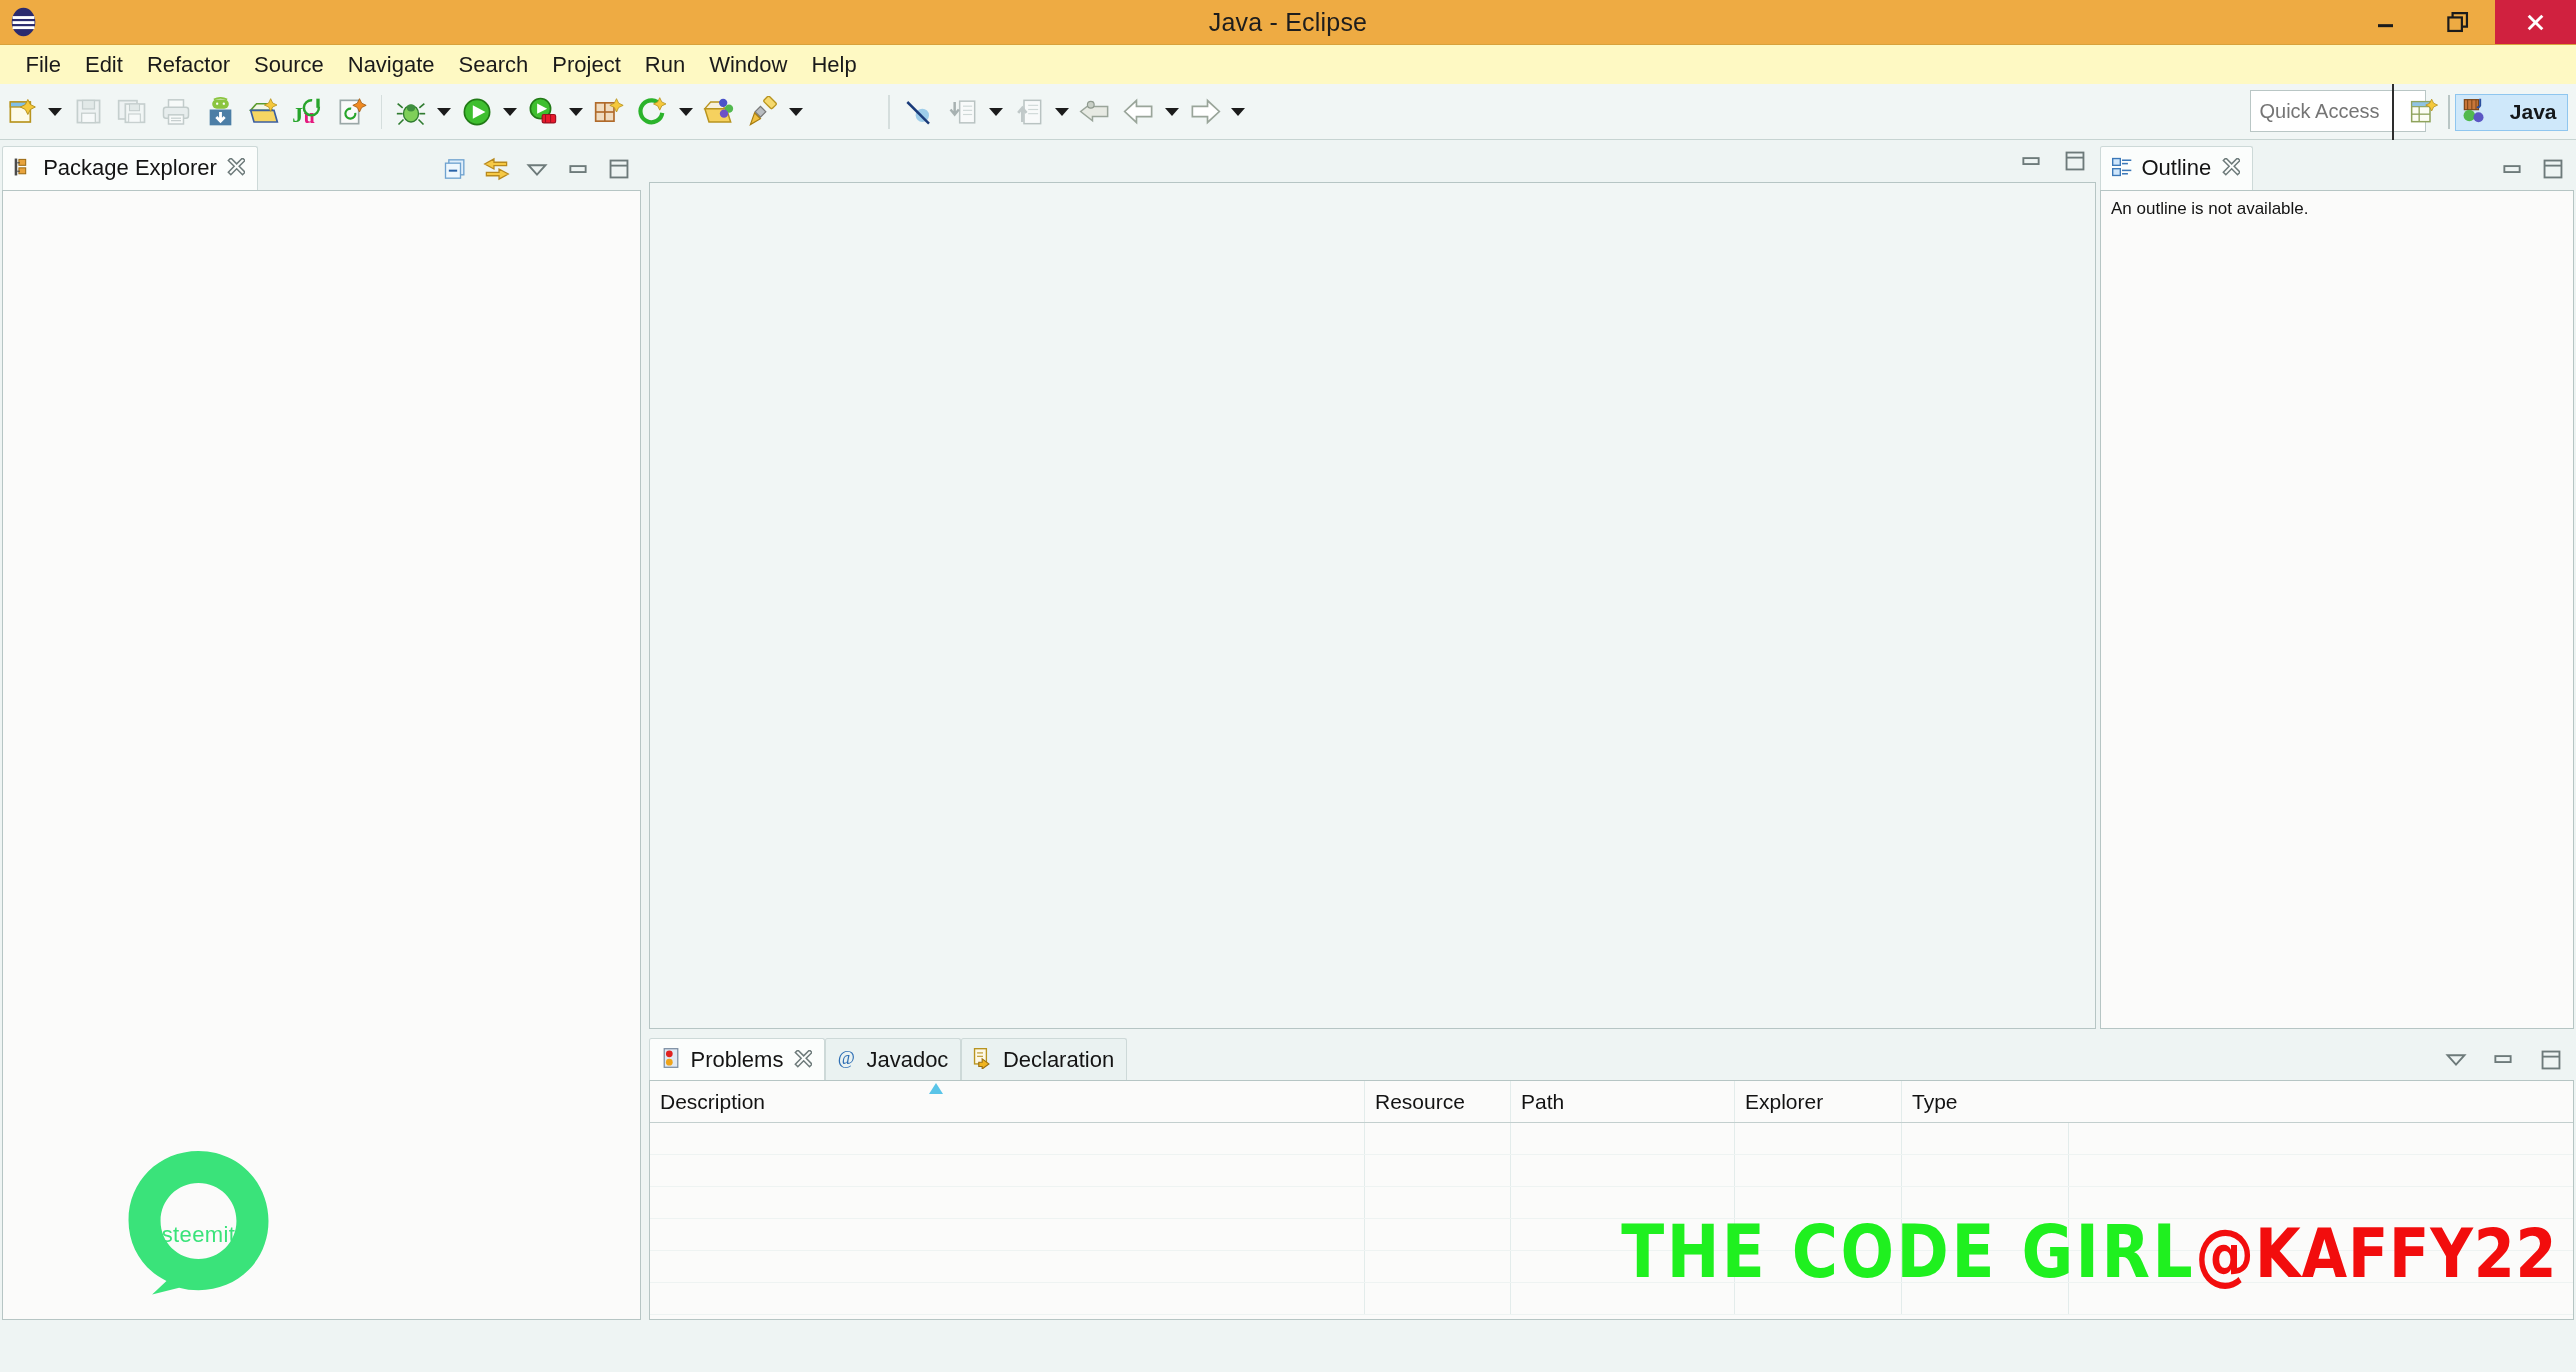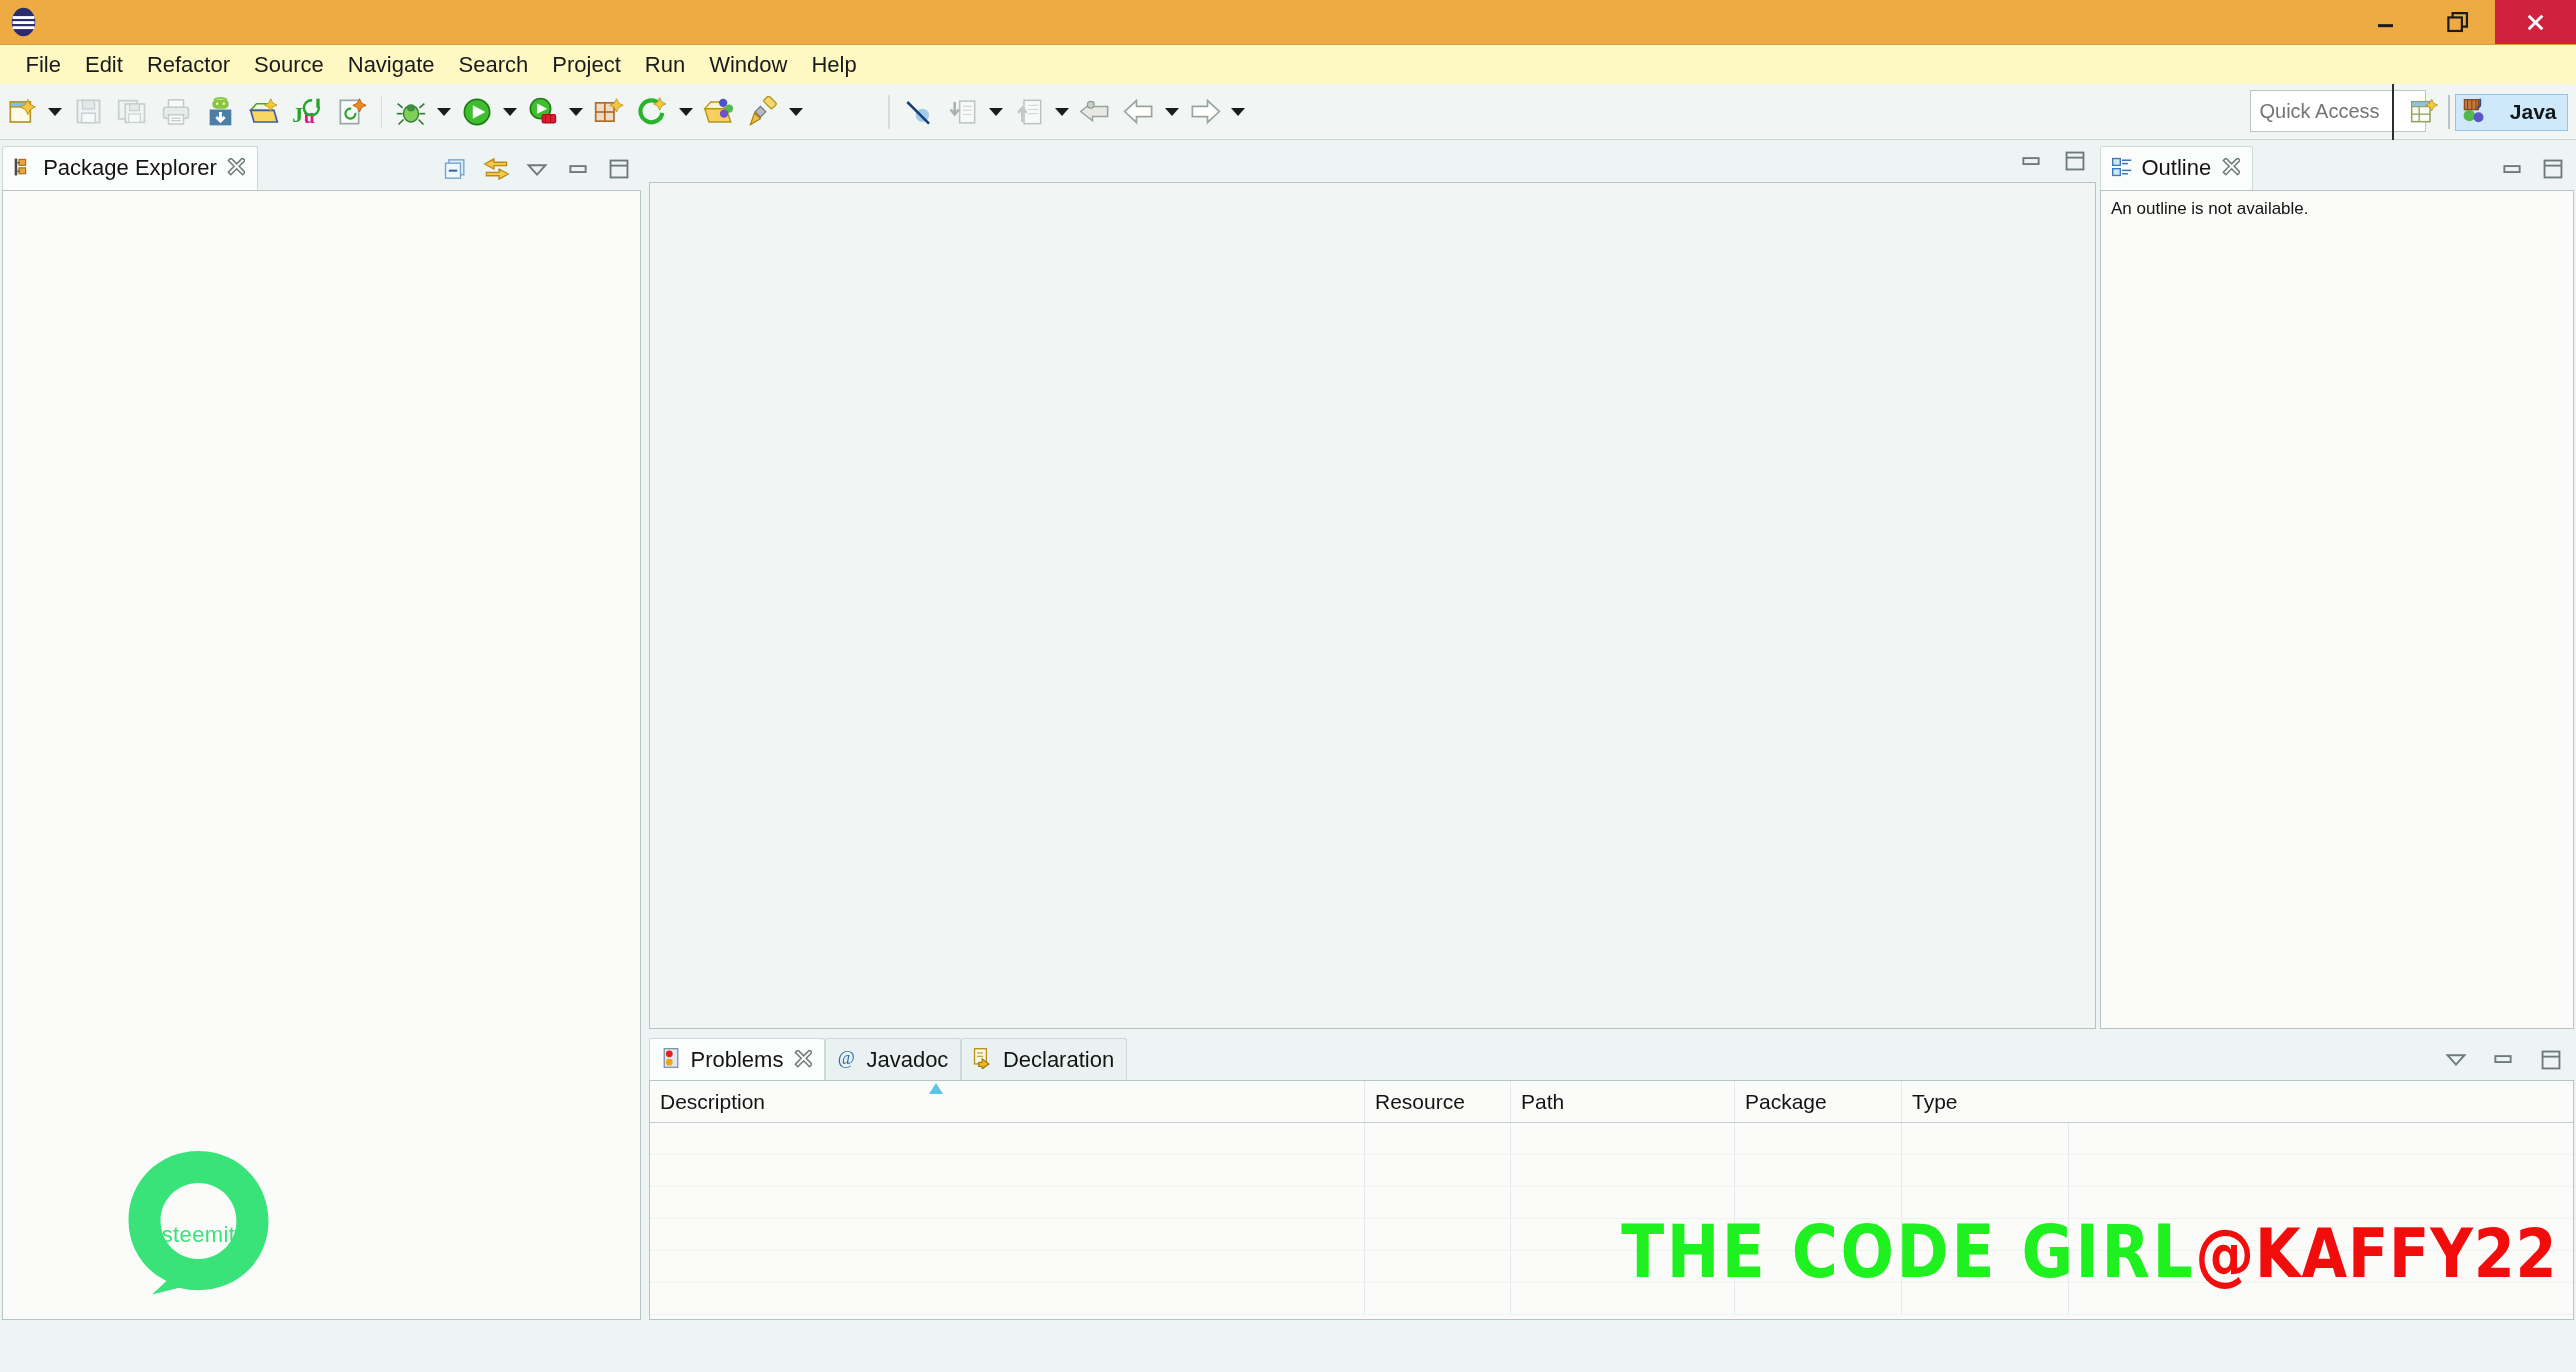--- a/index.html
+++ b/index.html
@@ -236,20 +236,21 @@
 
 <div id="titlebar">
   <div id="title-logo">
     <svg width="29" height="32" viewBox="0 0 34 38">
       <ellipse cx="17" cy="19" rx="14" ry="17" fill="#2b2b6e"></ellipse>
       <rect x="4" y="12" width="26" height="3.4" fill="#ffffff"></rect>
       <rect x="4" y="18" width="26" height="3.4" fill="#ffffff"></rect>
       <rect x="4" y="24" width="26" height="3.4" fill="#ffffff"></rect>
     </svg>
   </div>
+  <div id="title-text">Java - Eclipse</div>
   <div id="win-controls">
     <div class="wbtn">
       <svg width="25" height="25" viewBox="0 0 30 30">
           <rect x="6" y="17" width="18" height="3.6" fill="#1b1b1b"></rect>
         </svg>
     </div>
     <div class="wbtn">
       <svg width="27" height="27" viewBox="0 0 32 32">
         <rect x="4" y="10" width="16" height="16" fill="none" stroke="#1b1b1b" stroke-width="2.6"></rect>
         <polyline points="9,10 9,5 26,5 26,21 21,21" fill="none" stroke="#1b1b1b" stroke-width="2.6"></polyline>
@@ -680,21 +681,21 @@
         </div>
       </div>
     </div>
 
     <div id="bottom-body">
       <div id="prob-table">
         <div id="prob-header">
           <div class="th" style="width:714px">Description</div>
           <div class="th" style="width:146px">Resource</div>
           <div class="th" style="width:224px">Path</div>
-          <div class="th" style="width:167px">Package</div>
+          <div class="th" style="width:167px">Explorer</div>
           <div class="th" style="width:167px">Type</div>
           <div id="sort-caret"></div>
         </div>
         <div>
           <div class="trow">
             <div class="tcell" style="width:714px"></div>
               <div class="tcell" style="width:146px"></div>
             <div class="tcell" style="width:224px"></div>
               <div class="tcell" style="width:167px"></div>
             <div class="tcell" style="width:167px"></div>

